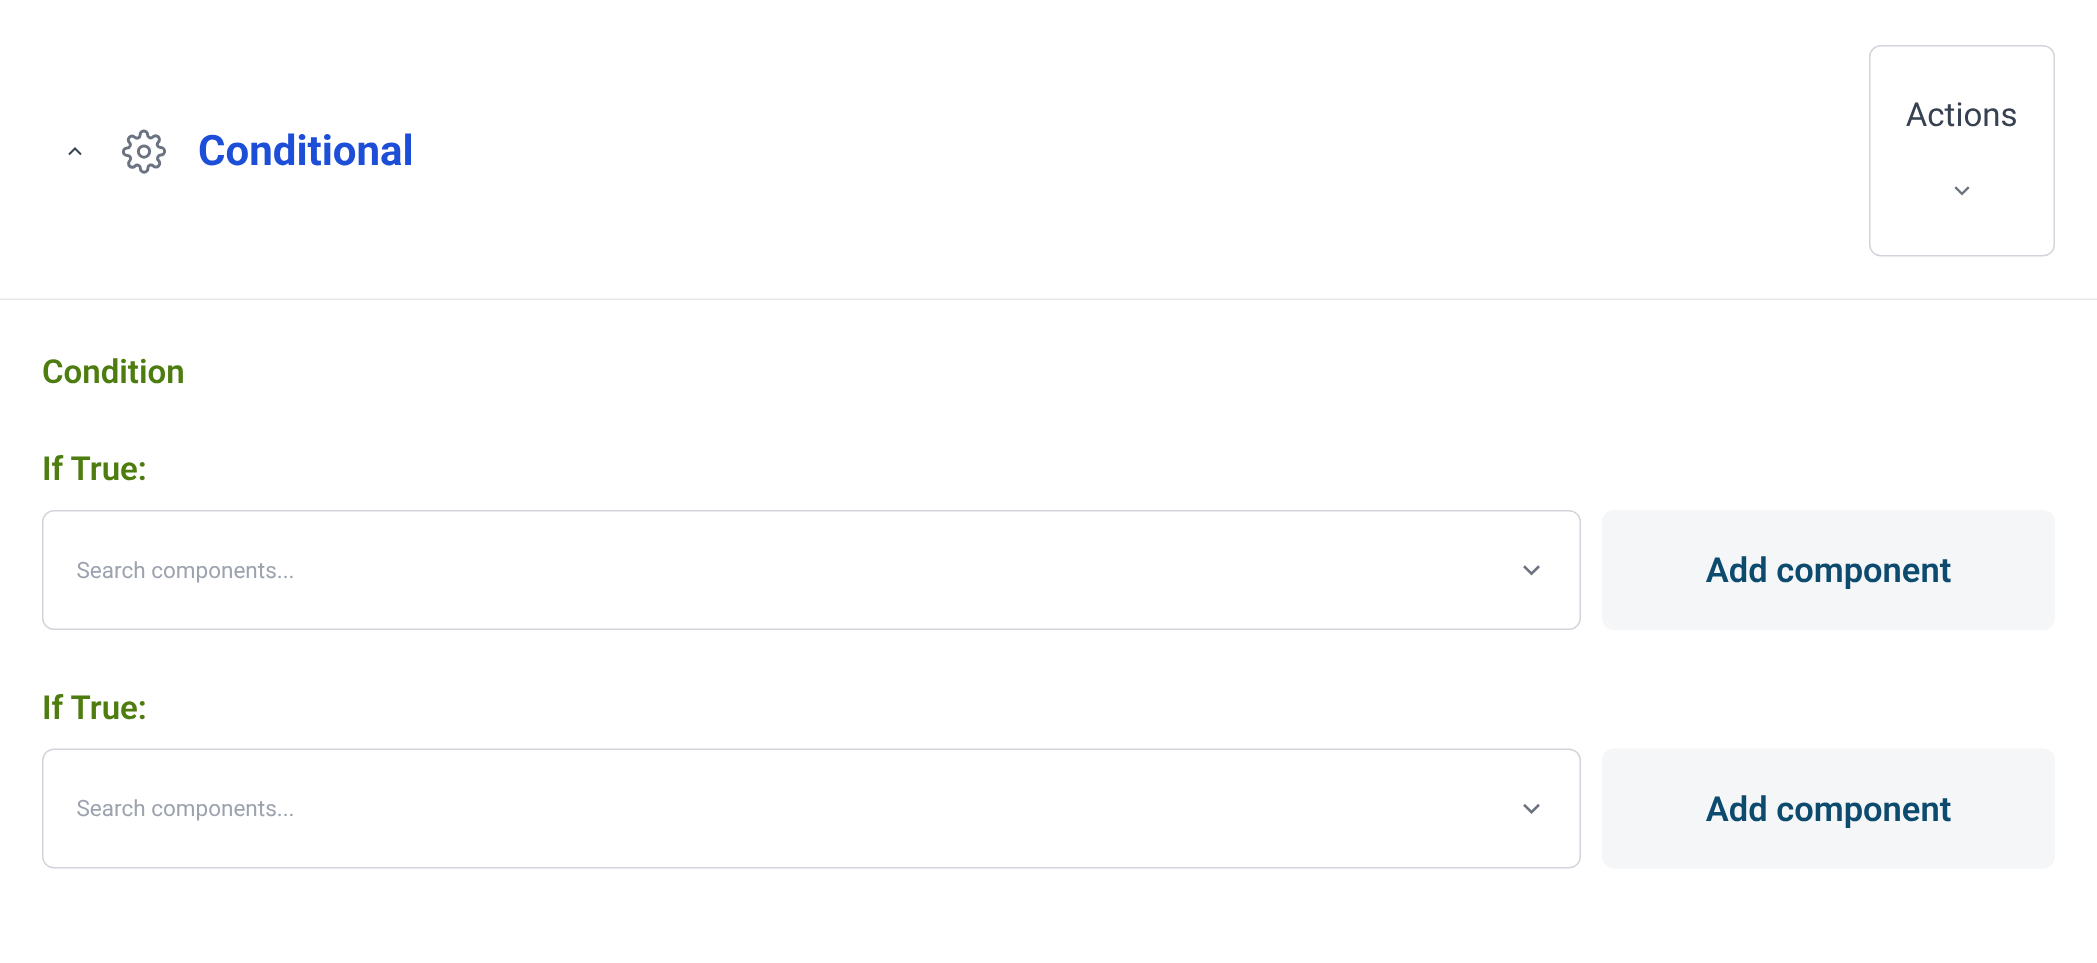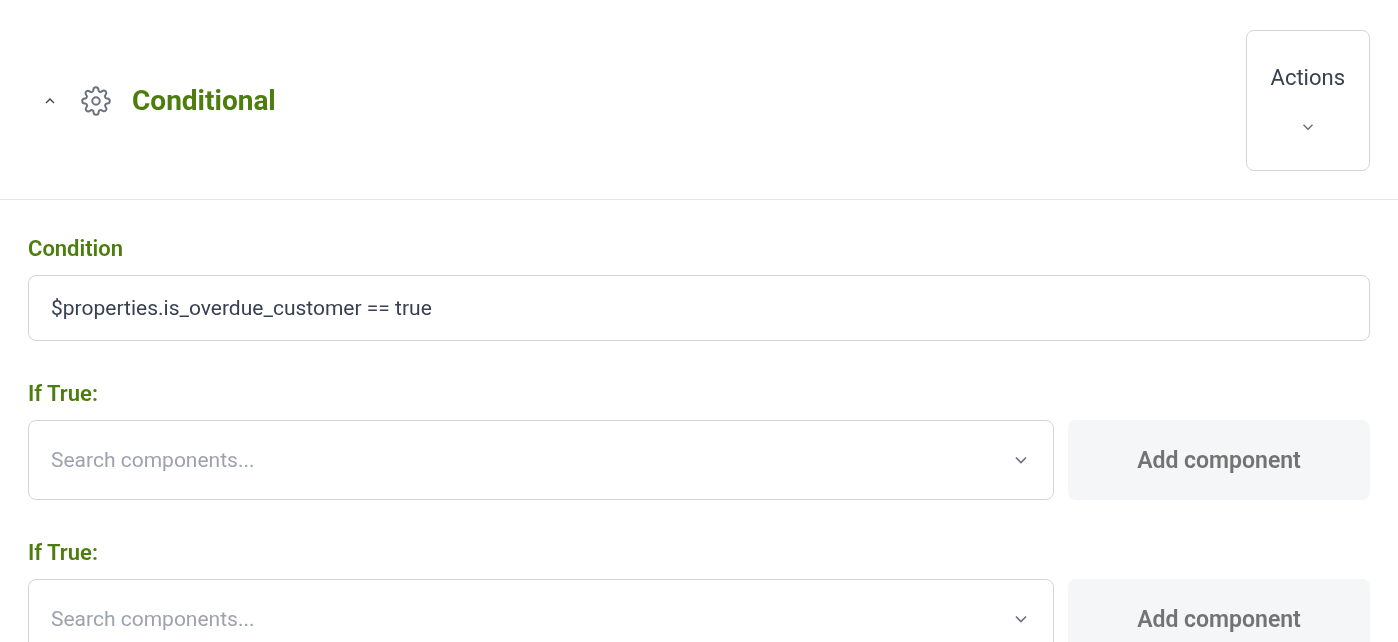--- a/index.html
+++ b/index.html
@@ -35,21 +35,21 @@
     width: 32px;
     height: 32px;
     display: flex;
     align-items: center;
     justify-content: center;
   }
   .gear svg { width: 30px; height: 30px; stroke: #6b7280; stroke-width: 1.6; fill: none; }
   .title {
     font-size: 28px;
     font-weight: 700;
-    color: #4d7c0f;
+    color: #1d4ed8;
   }
   .actions-btn {
     display: flex;
     align-items: center;
     gap: 28px;
     border: 1px solid #d1d5db;
     border-radius: 8px;
     padding: 34px 24px;
     font-size: 22px;
     font-weight: 400;
@@ -92,34 +92,34 @@
     justify-content: space-between;
     border: 1px solid #d1d5db;
     border-radius: 8px;
     padding: 0 22px;
     height: 80px;
     background: #ffffff;
   }
   .combo-input {
     border: none;
     outline: none;
-    font-size: 21px;
+    font-size: 15px;
     color: #000000;
     flex: 1;
     font-family: inherit;
     background: transparent;
   }
   .combo-input::placeholder { color: #9ca3af; }
   .combo svg { width: 20px; height: 20px; stroke: #6b7280; stroke-width: 2; fill: none; }
   .add-btn {
     width: 302px;
     border: none;
     border-radius: 8px;
     background: #f5f6f8;
-    color: #737373;
+    color: #0c4a6e;
     font-size: 23px;
     font-weight: 600;
     cursor: pointer;
     font-family: inherit;
     display: flex;
     align-items: center;
     justify-content: center;
   }
 </style>
 </head>
@@ -145,21 +145,20 @@
     <svg viewBox="0 0 24 24">
         <polyline points="6 9 12 15 18 9"></polyline>
       </svg>
   </div>
 </div>
 
 <div class="body">
 
   <div>
     <div class="label">Condition</div>
-    <input type="text" class="textbox" value="$properties.is_overdue_customer == true" style="">
   </div>
 
   <div class="section">
     <div class="label">If True:</div>
     <div class="row">
       <div class="combo">
         <input type="text" class="combo-input" placeholder="Search components..." style="">
         <svg viewBox="0 0 24 24">
             <polyline points="6 9 12 15 18 9"></polyline>
           </svg>

